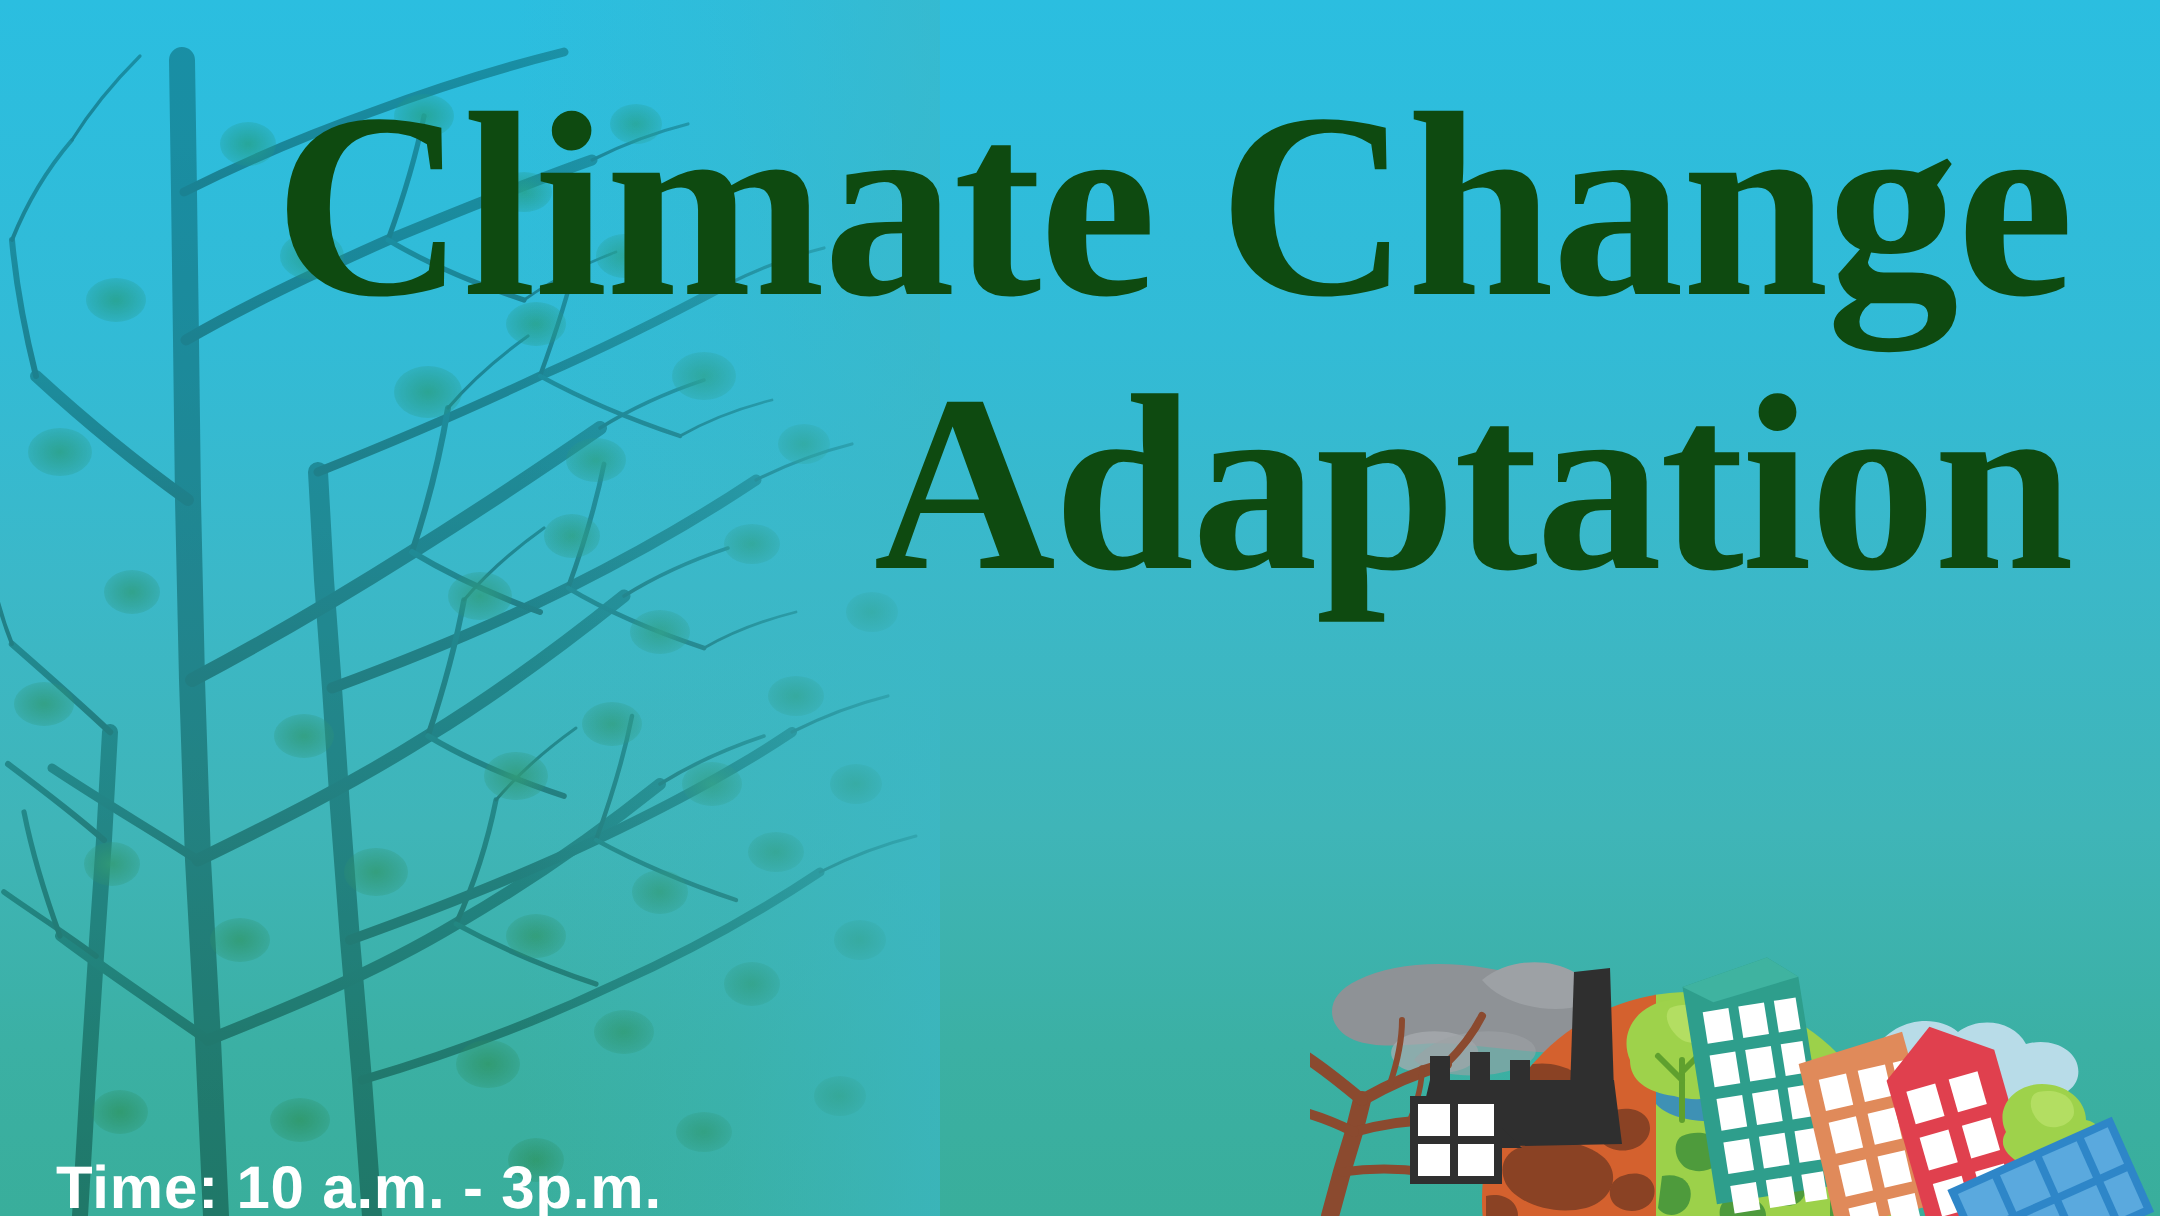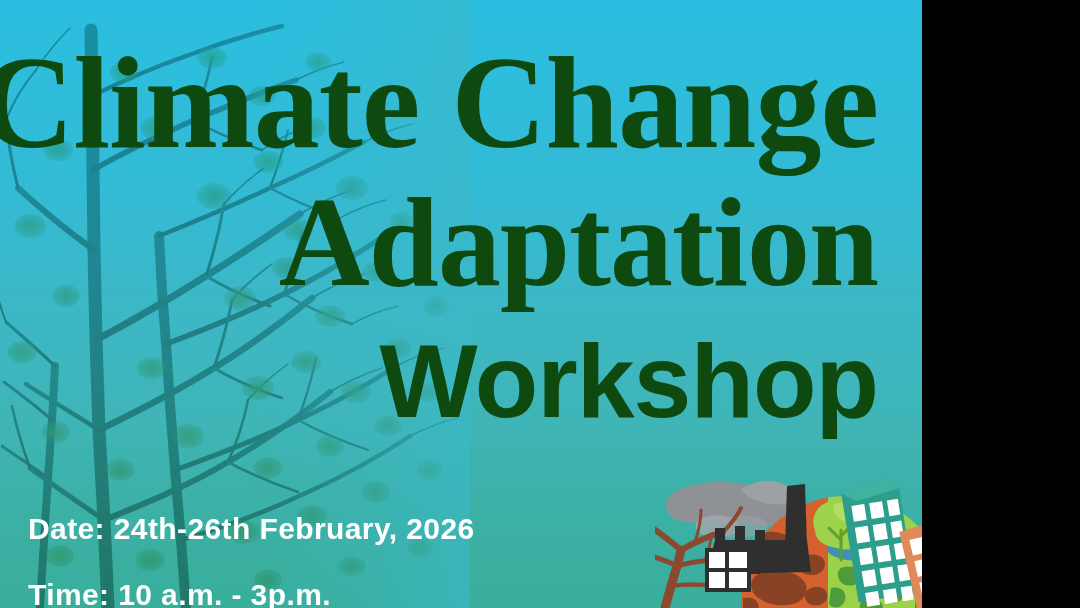--- a/index.html
+++ b/index.html
@@ -2,21 +2,21 @@
 <html><head>
 <meta charset="utf-8">
 <style>
   html, body {
     margin: 0;
     padding: 0;
     background: #000;
   }
   #poster {
     position: relative;
-    width: 922px;
+    width: 1080px;
     height: 608px;
     overflow: hidden;
     font-family: "Liberation Sans", sans-serif;
     background: linear-gradient(180deg,
         #2BBEE0 0%,
         #32BBD6 28%,
         #3BB8C8 48%,
         #3FB5B8 68%,
         #3BB0A4 86%,
         #39AE9B 100%);
@@ -220,23 +220,21 @@
       <ellipse cx="268" cy="580" rx="14" ry="11"></ellipse>
       <ellipse cx="352" cy="566" rx="14" ry="10"></ellipse>
       <ellipse cx="60" cy="556" rx="14" ry="11"></ellipse>
       <ellipse cx="420" cy="548" rx="13" ry="10"></ellipse>
     </g>
   </svg>
   <div id="tree-photo-fade"></div>
 
   <div class="headline line-1">Climate Change</div>
   <div class="headline line-2">Adaptation</div>
-  <div class="headline line-3">Workshop</div>
-
-  <div class="detail detail-date">Date:  24th-26th February, 2026</div>
+
   <div class="detail detail-time">Time: 10 a.m. - 3p.m.</div>
 
   <div id="illustration">
     <svg width="425" height="140" viewBox="0 0 425 140" aria-hidden="true">
       <defs>
         <clipPath id="globeClip">
           <circle cx="190" cy="132" r="104"></circle>
         </clipPath>
         <clipPath id="frameClip">
           <rect x="0" y="0" width="425" height="140"></rect>

